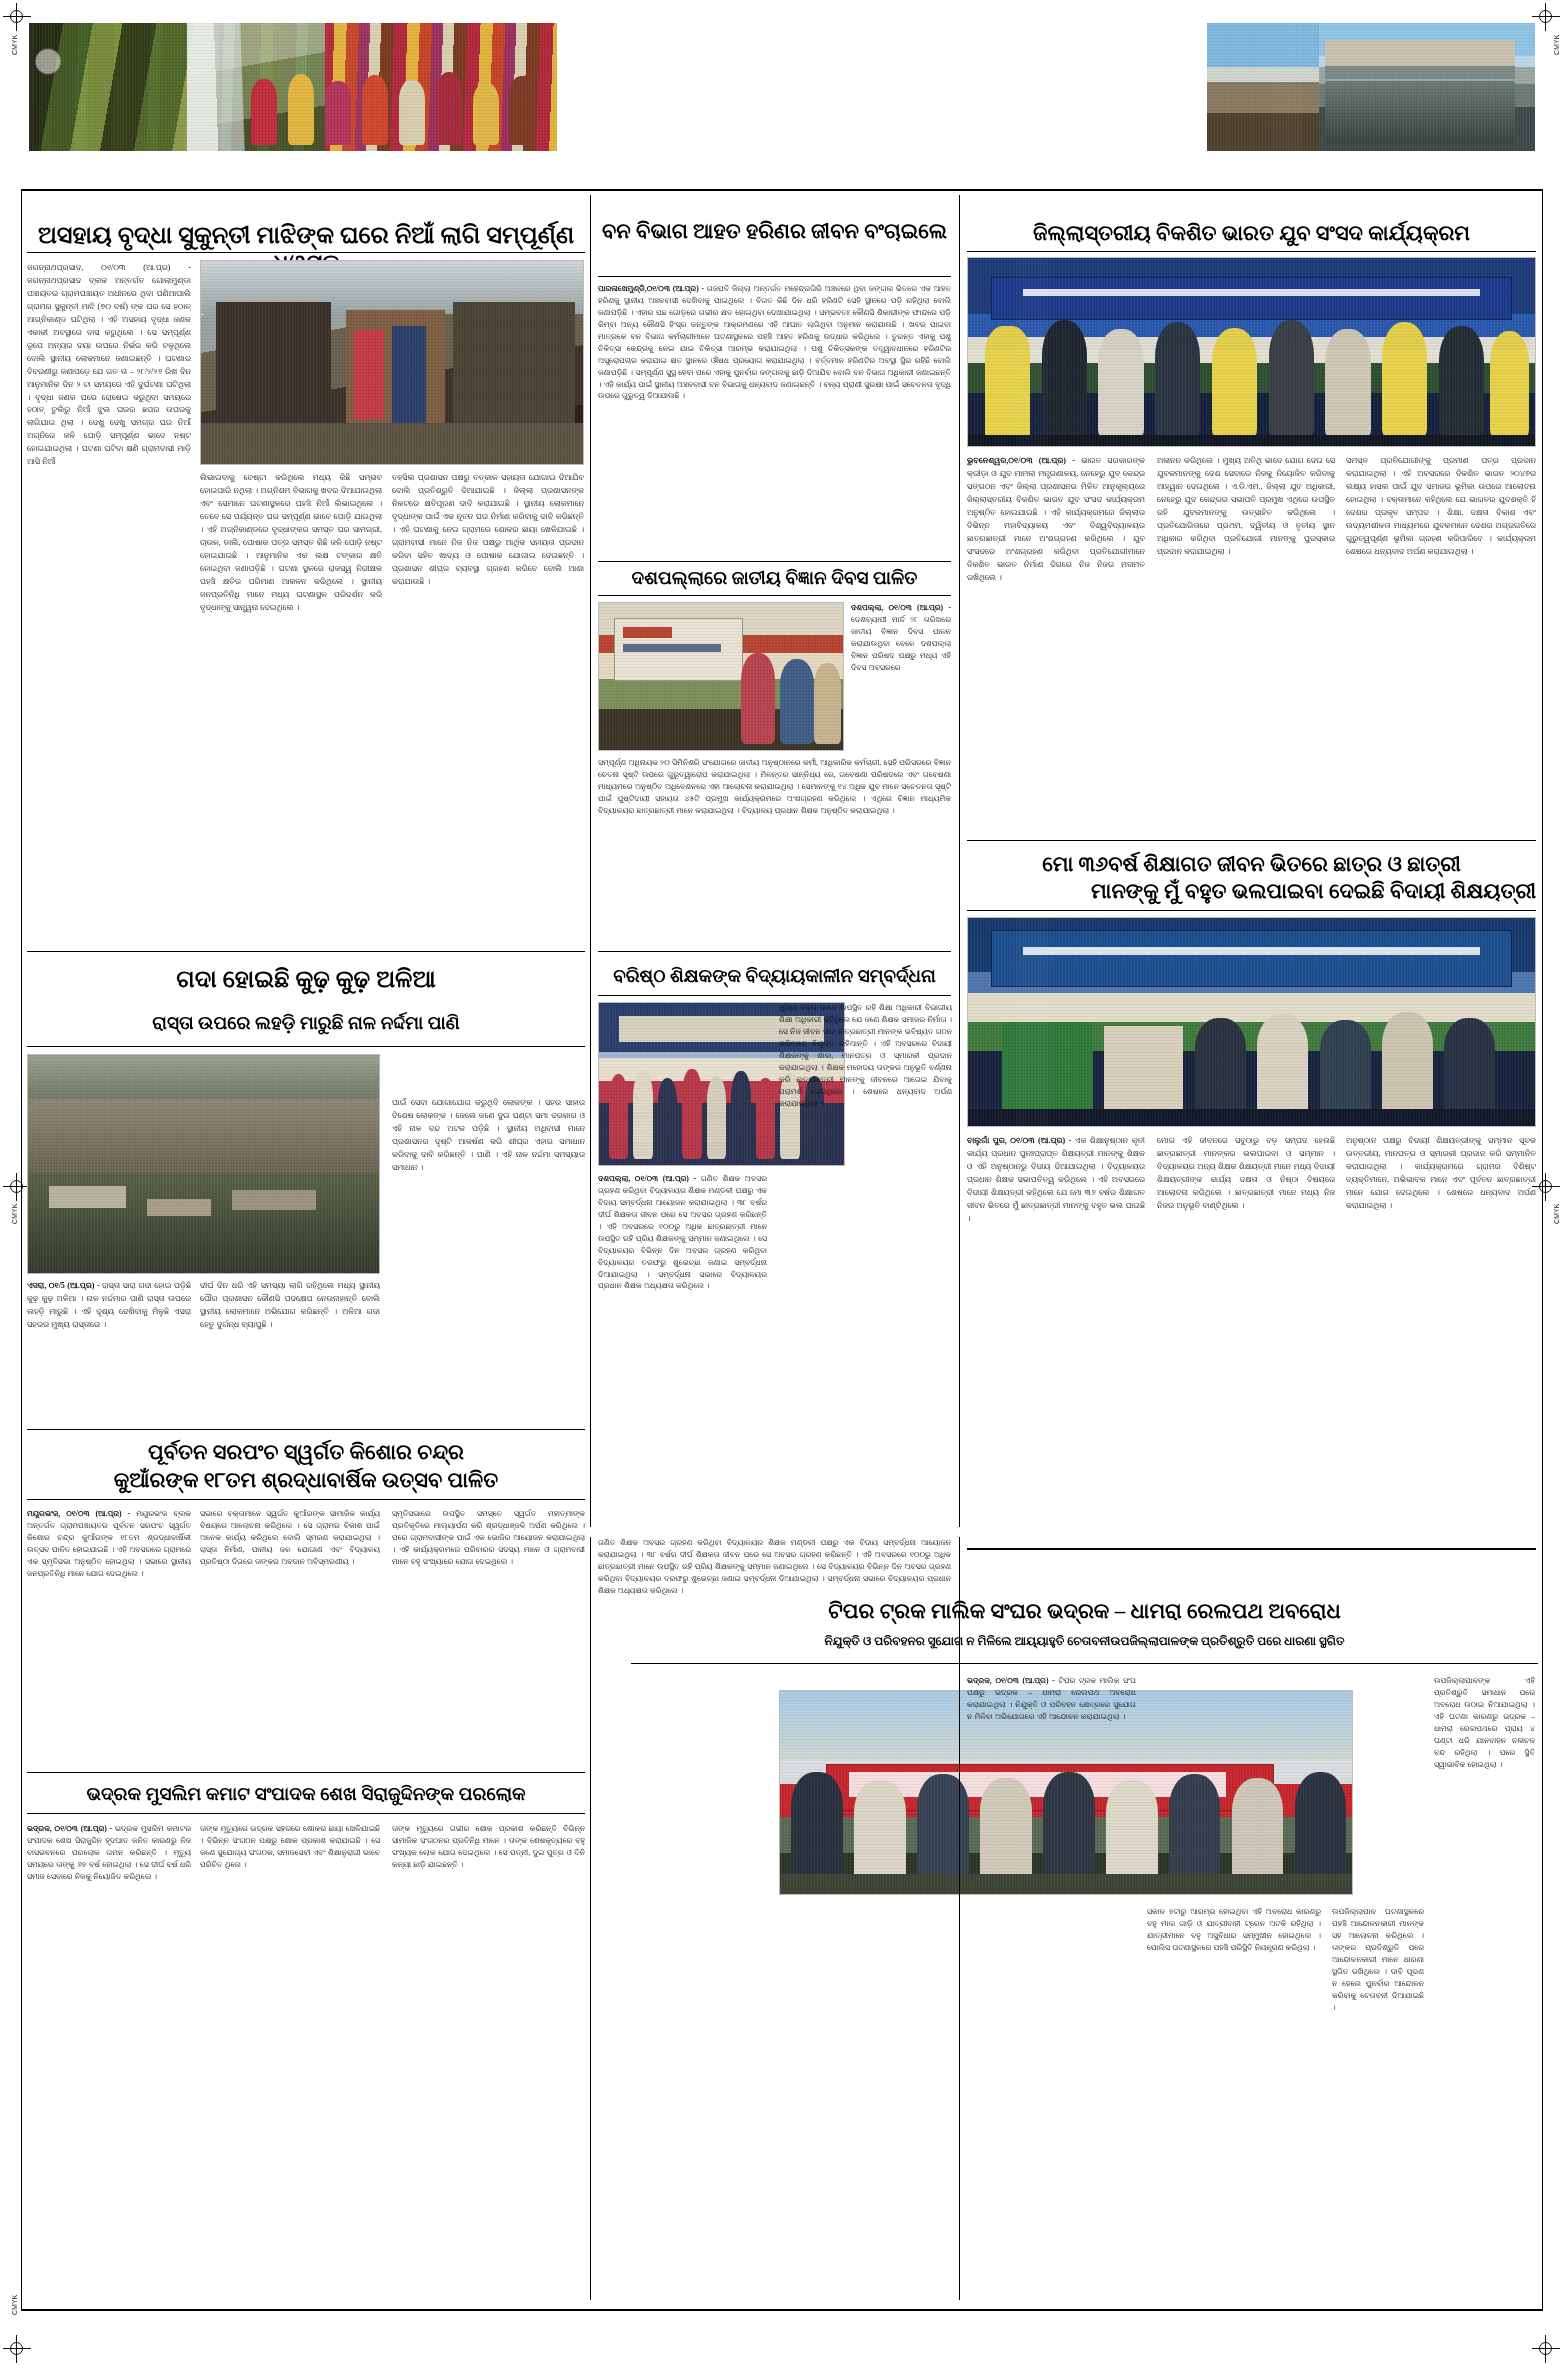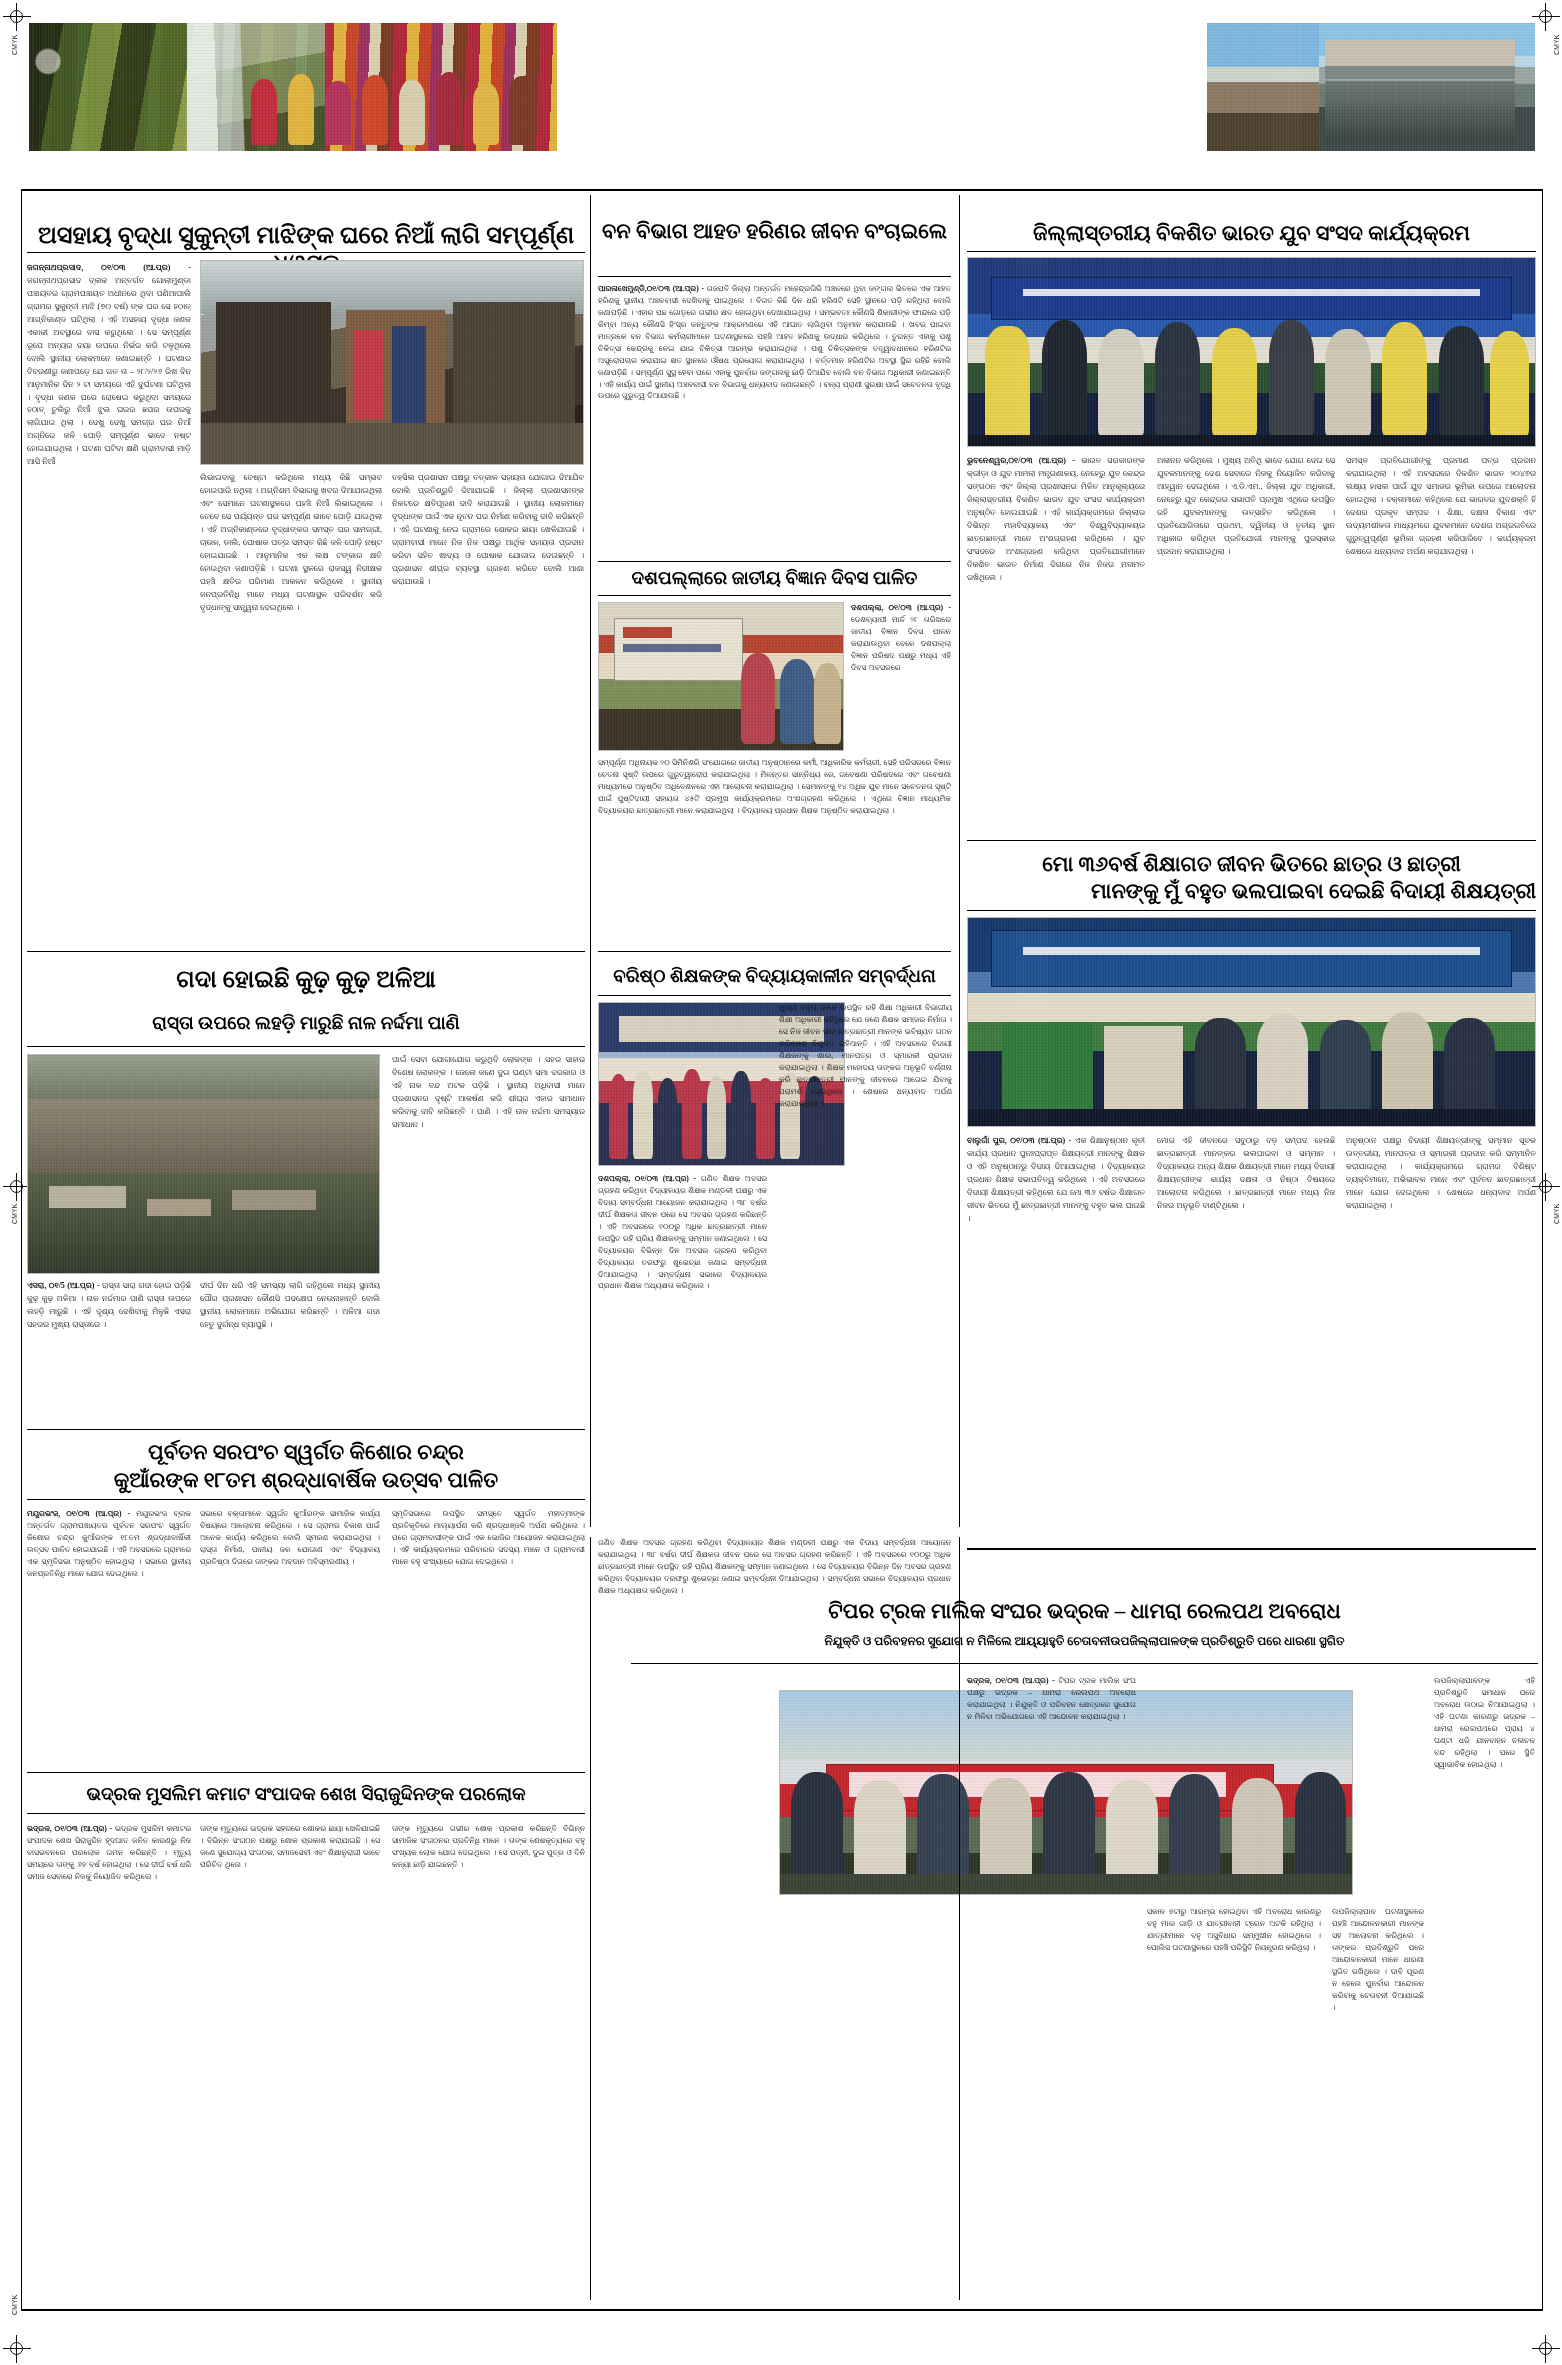--- a/index.html
+++ b/index.html
@@ -325,21 +325,21 @@
       <div class="ly" style="left:38%;top:24%;width:26%;height:58%;background:#7d5e43"></div>
       <div class="ly" style="left:40%;top:34%;width:8%;height:44%;background:#c23a45"></div>
       <div class="ly" style="left:50%;top:32%;width:9%;height:48%;background:#2a3f6a"></div>
       <div class="ly" style="left:66%;top:20%;width:32%;height:62%;background:#4a4336"></div>
       <div class="ly" style="left:0;top:80%;width:100%;height:20%;background:#5c5243"></div>
       <div class="photo-grain"></div>
     </div>
   </div>
 
   <div class="col" style="left:27px;top:262px;width:164px;height:681px;">
-    <span style="font-weight:700">ଜଗନ୍ନାଥପ୍ରସାଦ, ୦୧/୦୩ (ଆ.ପ୍ର) -</span>
+    <span style="font-weight:400">ଜଗନ୍ନାଥପ୍ରସାଦ, ୦୧/୦୩ (ଆ.ପ୍ର) -</span>
     <span>ଜଗନ୍ନାଥପ୍ରସାଦ ବ୍ଲକ ଅନ୍ତର୍ଗତ ଗୋଲାମୁଣ୍ଡା ପଞ୍ଚାୟତର ଗ୍ରାମପଞ୍ଚାୟତ ଅଧୀନରେ ଥିବା ପଣିଆପାଲି ଗ୍ରାମର ସୁକୁନ୍ତୀ ମାଝି (୭୦ ବର୍ଷ) ଙ୍କ ଘର ସେ ହଠାତ୍ ଆଗ୍ନିକାଣ୍ଡ ଘଟିଥିଲା । ଏହି ଅସହାୟ ବୃଦ୍ଧା ଜଣକ ଏକାକୀ ଅବସ୍ଥାରେ ବାସ କରୁଥିଲେ । ସେ ସମ୍ପୂର୍ଣ୍ଣ ରୂପେ ଅନ୍ୟର ଦୟା ଉପରେ ନିର୍ଭର କରି ଚଳୁଥିଲେ ବୋଲି ସ୍ଥାନୀୟ ଲୋକମାନେ ଜଣାଇଛନ୍ତି । ଘଟଣାର ବିବରଣୀରୁ ଜଣାପଡ଼େ ଯେ ଗତ ତା – ୨୮/୨/୨୬ ରିଖ ଦିନ ଆନୁମାନିକ ଦିନ ୨ ଟା ସମୟରେ ଏହି ଦୁର୍ଘଟଣା ଘଟିଥିଲା । ବୃଦ୍ଧା ଜଣକ ଘରେ ରୋଷେଇ କରୁଥିବା ସମୟରେ ହଠାତ୍ ଚୁଲିରୁ ନିଆଁ ଝୁଲ ଘରର ଛପର ଉପରକୁ ଲାଗିଯାଇ ଥିଲା । ଦେଖୁ ଦେଖୁ ସମଗ୍ର ଘର ନିଆଁ ଅଗ୍ନିରେ ଜଳି ପୋଡ଼ି ସମ୍ପୂର୍ଣ୍ଣ ଭାବେ ନଷ୍ଟ ହୋଇଯାଇଥିଲା । ଘଟଣା ଘଟିବା କ୍ଷଣି ଗ୍ରାମବାସୀ ମାଡ଼ି ଆସି ନିଆଁ</span>
   </div>
   <div class="col" style="left:200px;top:472px;width:182px;height:471px;"><span>ଲିଭାଇବାକୁ ଚେଷ୍ଟା କରିଥିଲେ ମଧ୍ୟ କିଛି ସମ୍ଭବ ହୋଇପାରି ନଥିଲା । ଅଗ୍ନିଶମ ବିଭାଗକୁ ଖବର ଦିଆଯାଇଥିଲା ଏବଂ ସେମାନେ ଘଟଣାସ୍ଥଳରେ ପହଞ୍ଚି ନିଆଁ ଲିଭାଇଥିଲେ । ତେବେ ସେ ପର୍ଯ୍ୟନ୍ତ ଘର ସମ୍ପୂର୍ଣ୍ଣ ଭାବେ ପୋଡ଼ି ଯାଇଥିଲା । ଏହି ଅଗ୍ନିକାଣ୍ଡରେ ବୃଦ୍ଧାଙ୍କର ସମସ୍ତ ଘର ସାମଗ୍ରୀ, ଚାଉଳ, ଡାଲି, ପୋଷାକ ପତ୍ର ସମସ୍ତ କିଛି ଜଳି ପୋଡ଼ି ନଷ୍ଟ ହୋଇଯାଇଛି । ଆନୁମାନିକ ଏକ ଲକ୍ଷ ଟଙ୍କାର କ୍ଷତି ହୋଇଥିବା ଜଣାପଡ଼ିଛି । ଘଟଣା ସ୍ଥଳରେ ରାଜସ୍ୱ ନିରୀକ୍ଷକ ପହଞ୍ଚି କ୍ଷତିର ପରିମାଣ ଆକଳନ କରିଥିଲେ । ସ୍ଥାନୀୟ ଜନପ୍ରତିନିଧି ମାନେ ମଧ୍ୟ ଘଟଣାସ୍ଥଳ ପରିଦର୍ଶନ କରି ବୃଦ୍ଧାଙ୍କୁ ସାନ୍ତ୍ୱନା ଦେଇଥିଲେ ।</span></div>
   <div class="col" style="left:392px;top:472px;width:192px;height:471px;"><span>ତହସିଲ ପ୍ରଶାସନ ପକ୍ଷରୁ ତତ୍କାଳ ସହାୟତା ଯୋଗାଇ ଦିଆଯିବ ବୋଲି ପ୍ରତିଶ୍ରୁତି ଦିଆଯାଇଛି । ଜିଲ୍ଲା ପ୍ରଶାସନଙ୍କ ନିକଟରେ କ୍ଷତିପୂରଣ ଦାବି କରାଯାଇଛି । ସ୍ଥାନୀୟ ଲୋକମାନେ ବୃଦ୍ଧାଙ୍କ ପାଇଁ ଏକ ନୂତନ ଘର ନିର୍ମାଣ କରିବାକୁ ଦାବି କରିଛନ୍ତି । ଏହି ଘଟଣାକୁ ନେଇ ଗ୍ରାମରେ ଶୋକର ଛାୟା ଖେଳିଯାଇଛି । ଗ୍ରାମବାସୀ ମାନେ ନିଜ ନିଜ ପକ୍ଷରୁ ଆର୍ଥିକ ସହାୟତା ପ୍ରଦାନ କରିବା ସହିତ ଖାଦ୍ୟ ଓ ପୋଷାକ ଯୋଗାଇ ଦେଇଛନ୍ତି । ପ୍ରଶାସନ ଶୀଘ୍ର ବ୍ୟବସ୍ଥା ଗ୍ରହଣ କରିବେ ବୋଲି ଆଶା କରାଯାଉଛି ।</span></div>
 
   <div class="hl hl-lg" style="left:598px;top:219px;width:353px;">ବନ ବିଭାଗ ଆହତ ହରିଣର ଜୀବନ ବଂଚାଇଲେ</div>
   <div class="hline" style="left:598px;top:276px;width:353px;"></div>
 
   <div class="col dense" style="left:598px;top:283px;width:353px;height:271px;">
     <span style="font-weight:700">ପାରଳାଖେମୁଣ୍ଡି,୦୧/୦୩ (ଆ.ପ୍ର) -</span>
@@ -448,21 +448,21 @@
       <div class="ly" style="left:58%;top:62%;width:24%;height:9%;background:#9c9280"></div>
       <div class="photo-grain"></div>
     </div>
   </div>
 
   <div class="col" style="left:27px;top:1280px;width:164px;height:143px;">
     <span style="font-weight:700">ଏସରା, ୦୧/5 (ଆ.ପ୍ର) -</span>
     <span>ରାସ୍ତା ସାରା ଗଦା ହୋଇ ପଡ଼ିଛି କୁଢ଼ କୁଢ଼ ଅଳିଆ । ନାଳ ନର୍ଦ୍ଦମାର ପାଣି ରାସ୍ତା ଉପରେ ଲହଡ଼ି ମାରୁଛି । ଏହି ଦୃଶ୍ୟ ଦେଖିବାକୁ ମିଳୁଛି ଏସରା ସହରର ମୁଖ୍ୟ ରାସ୍ତାରେ ।</span>
   </div>
   <div class="col" style="left:200px;top:1280px;width:180px;height:143px;"><span>ଦୀର୍ଘ ଦିନ ଧରି ଏହି ସମସ୍ୟା ଲାଗି ରହିଥିଲେ ମଧ୍ୟ ସ୍ଥାନୀୟ ପୌର ପ୍ରଶାସନ କୌଣସି ପଦକ୍ଷେପ ନେଉନାହାନ୍ତି ବୋଲି ସ୍ଥାନୀୟ ଲୋକମାନେ ଅଭିଯୋଗ କରିଛନ୍ତି । ଅଳିଆ ଗଦା ହେତୁ ଦୁର୍ଗନ୍ଧ ବ୍ୟାପୁଛି ।</span></div>
-  <div class="col" style="left:392px;top:1054px;width:193px;height:369px;"><span>ପାଇଁ ସେବା ଯୋଗାଯୋଗ କରୁଥିବି ଲୋକଙ୍କ । ସହର ସାହାର ବିଶେଷ ଲୋକଙ୍କ । ଜେଲେ ଜଣେ ଦୁଇ ଘଣ୍ଟା ସମା ଦରକାର ଓ ଏହି ନାଳ ବନ୍ଦ ଅଟକ ପଡ଼ିଛି । ସ୍ଥାନୀୟ ଅଧିବାସୀ ମାନେ ପ୍ରଶାସନର ଦୃଷ୍ଟି ଆକର୍ଷଣ କରି ଶୀଘ୍ର ଏହାର ସମାଧାନ କରିବାକୁ ଦାବି କରିଛନ୍ତି । ପାଣି । ଏହି ନାଳ ନର୍ଦ୍ଦମା ସମସ୍ୟାର ସମାଧାନ ।</span></div>
+  <div class="col" style="left:392px;top:1097px;width:193px;height:369px;"><span>ପାଇଁ ସେବା ଯୋଗାଯୋଗ କରୁଥିବି ଲୋକଙ୍କ । ସହର ସାହାର ବିଶେଷ ଲୋକଙ୍କ । ଜେଲେ ଜଣେ ଦୁଇ ଘଣ୍ଟା ସମା ଦରକାର ଓ ଏହି ନାଳ ବନ୍ଦ ଅଟକ ପଡ଼ିଛି । ସ୍ଥାନୀୟ ଅଧିବାସୀ ମାନେ ପ୍ରଶାସନର ଦୃଷ୍ଟି ଆକର୍ଷଣ କରି ଶୀଘ୍ର ଏହାର ସମାଧାନ କରିବାକୁ ଦାବି କରିଛନ୍ତି । ପାଣି । ଏହି ନାଳ ନର୍ଦ୍ଦମା ସମସ୍ୟାର ସମାଧାନ ।</span></div>
 
   <div class="hline" style="left:598px;top:951px;width:353px;"></div>
   <div class="hl hl-md" style="left:598px;top:966px;width:353px;">ବରିଷ୍ଠ ଶିକ୍ଷକଙ୍କ ବିଦ୍ୟାୟକାଳୀନ ସମ୍ବର୍ଦ୍ଧନା</div>
   <div class="hline" style="left:598px;top:995px;width:353px;"></div>
 
   <div class="imgbox" style="left:598px;top:1002px;width:247px;height:164px;">
     <div class="photo ph-hall">
       <div class="ly" style="left:0;top:0;width:100%;height:30%;background:#2a3d6a"></div>
       <div class="ly" style="left:8%;top:8%;width:84%;height:16%;background:#d8d2c2"></div>
       <div class="figures">

